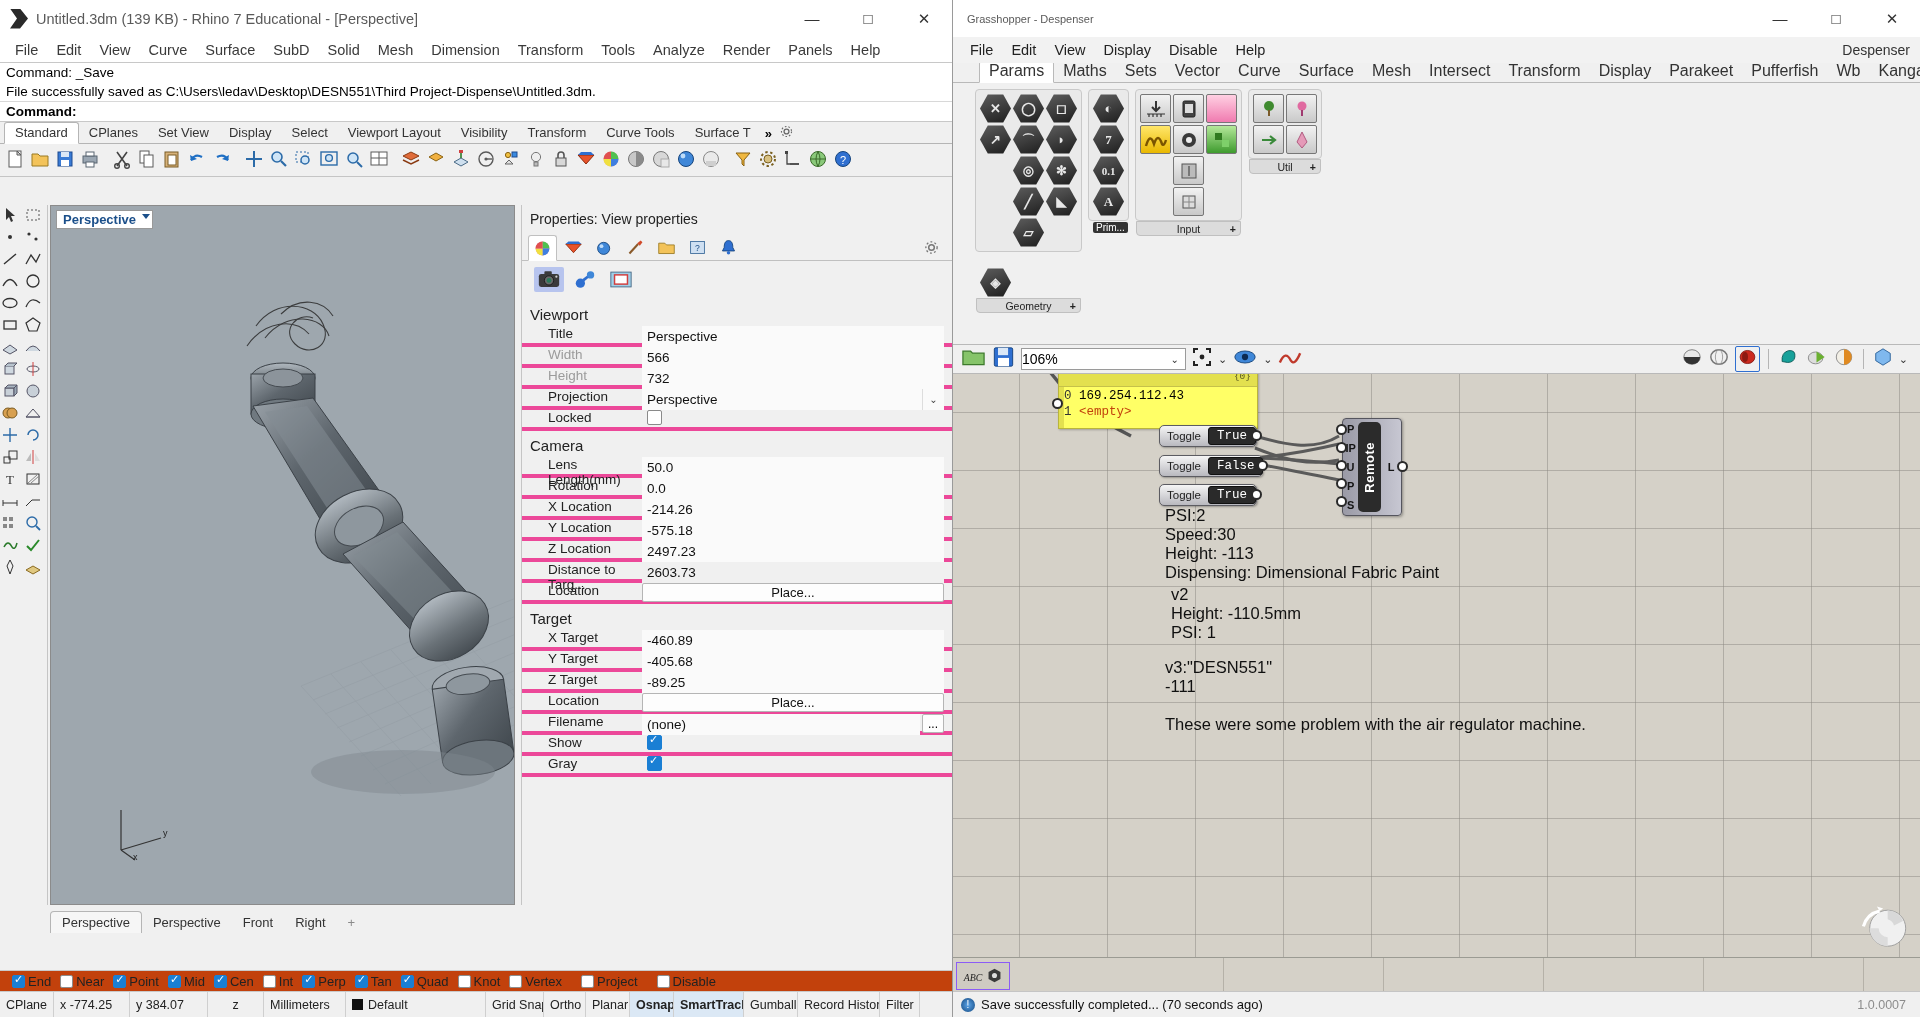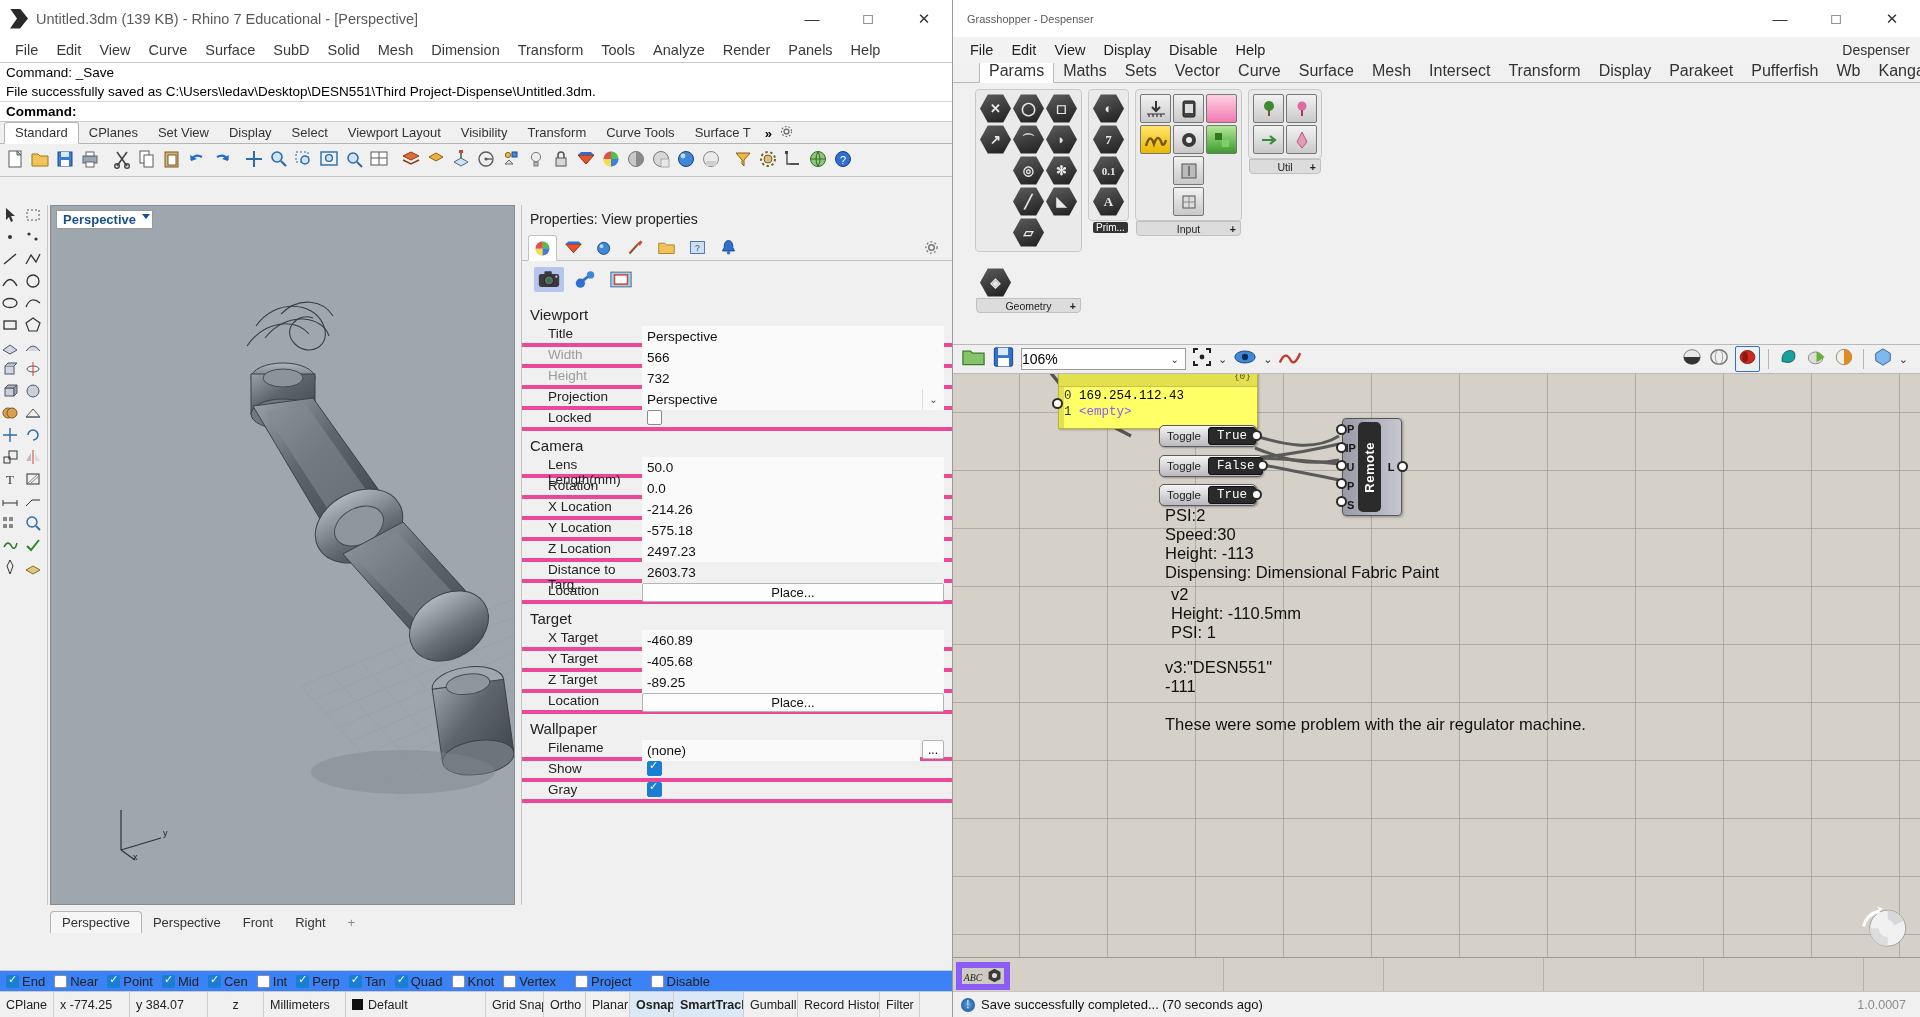--- a/index.html
+++ b/index.html
@@ -52,21 +52,21 @@
   .lt-row { display:flex; height:22px; }
   .lt-ico { width:23px; height:22px; position:relative; }
 
   .vp-tabs { position:absolute; left:50px; bottom:24px; height:24px; display:flex;
     align-items:flex-end; font-size:13px; }
   .vp-tab { padding:3px 11px; color:#333; }
   .vp-tab.active { background:#f6f6f6; border:1px solid #b5b5b5; border-bottom:none;
     border-radius:4px 4px 0 0; }
 
   .osnap { position:absolute; left:0; bottom:26px; width:953px; height:21px;
-    background:#3b82f6; display:flex; align-items:center; font-size:13px; padding-left:6px;
+    background:#c2410c; display:flex; align-items:center; font-size:13px; padding-left:12px;
     border-top:1px solid #c9c9c9; }
   .osnap label { display:flex; align-items:center; gap:3px; margin-right:9px; color:#222;}
   .cbx { width:13px;height:13px;border:1px solid #8d8d8d;background:#fff;border-radius:2px;
     display:inline-block; position:relative; flex:none;}
   .cbx.on { background:#1a7fd4; border-color:#1a7fd4; }
   .cbx.on:after { content:"✓"; position:absolute; left:1px; top:-3px; color:#fff; font-size:11px;}
   .r-status { position:absolute; left:0; bottom:0; width:953px; height:26px;
     background:#f0f0f0; display:flex; align-items:center; font-size:12.5px; color:#222;
     border-top:1px solid #c9c9c9; }
   .rs-cell { padding:0 6px; border-right:1px solid #cfcfcf; height:26px; display:flex;
@@ -151,21 +151,21 @@
                      linear-gradient(to bottom, rgba(140,137,130,.5) 1px, transparent 1px);
     background-size:88px 58px; background-position:-22px -20px; }
   .panel-y { position:absolute; background:#ffff66; border:1px solid #b9b43c;
     box-shadow:1px 1px 2px rgba(0,0,0,.25); }
   .panel-y .hdr { height:17px; background:#e3e04f; border-bottom:1px solid #c5c14a;}
   .panel-y .idx { position:absolute; right:6px; top:1px; font-size:9.5px;
     font-family:"Liberation Mono",monospace; color:#55541f; }
   .panel-y .vline { font-family:"Liberation Mono",monospace; font-size:12.5px;
     display:flex; height:16px; align-items:center;}
   .panel-y .n { width:20px; text-align:left; padding-left:5px; color:#333;}
-  .panel-y .emptyv { color:#8b5cf6; }
+  .panel-y .emptyv { color:#c2410c; }
   .panel-y .stripe { position:absolute; left:0; top:17px; bottom:0; width:5px; background:#e3e04f;}
 
   .toggle { position:absolute; height:22px; display:flex; align-items:center;
     background:linear-gradient(#f5f5f5,#b9b9bf); border:1px solid #5c5c62; border-radius:5px;
     box-shadow:1px 1px 2px rgba(0,0,0,.3); }
   .toggle .tl { font-size:11.5px; color:#222; padding:0 7px; font-family:"Liberation Sans",sans-serif;}
   .toggle .tv { background:#2a2a2a; color:#fff; font-family:"Liberation Mono",monospace;
     font-size:12.5px; padding:1px 8px; border-radius:3px; margin-right:3px; border:1px solid #111;}
   .port { position:absolute; width:11px; height:11px; border-radius:50%;
     background:#fff; border:2px solid #2a2a2a; }
@@ -182,21 +182,21 @@
   .remote .outs { width:22px; display:flex; align-items:center; justify-content:center;
     font-size:11px; color:#141414; font-weight:bold;}
 
   .note { position:absolute; font-size:16.5px; color:#101010; line-height:19px;
     white-space:pre; font-family:"Liberation Sans",sans-serif;}
 
   .g-bottombar { position:absolute; left:0; bottom:26px; width:967px; height:34px;
     background:#d5d1c8; border-top:1px solid #9b9b93; display:flex; align-items:center;}
   .gb-cell { height:34px; border-right:1px solid #b5b1a8; }
   .gb-btn { width:54px; height:28px; margin:2px 14px 0 3px; background:#cfcbc2;
-    border:6px solid #8b5cf6; display:flex; align-items:center; justify-content:center; gap:3px;}
+    border:1px solid #8b5cf6; display:flex; align-items:center; justify-content:center; gap:3px;}
   .g-status { position:absolute; left:0; bottom:0; width:967px; height:26px; background:#f0f0f0;
     display:flex; align-items:center; font-size:13px; color:#111; border-top:1px solid #c5c5c5;
     padding-left:8px; }
   .g-ver { position:absolute; right:14px; color:#8c8c8c; font-size:12.5px;}
   .bluedot { width:14px;height:14px;border-radius:50%;background:radial-gradient(#5ba4e8,#14487f);
     margin-right:6px; flex:none; color:#fff; font-size:10px; display:flex;align-items:center;justify-content:center;}
   .gumball { position:absolute; right:8px; bottom:34px; width:54px; height:54px; }
 </style>
 </head>
 <body>
@@ -794,21 +794,20 @@
       </div>
       <div class="prow">
         <div class="plab">Z Target</div>
         <div class="pval">-89.25</div>
       </div>
       <div class="prow">
         <div class="plab">Location</div>
         <div class="btn-place">Place...</div>
       </div>
 
-      <div class="grp-h">Wallpaper</div>
       <div class="prow">
         <div class="plab">Filename</div>
         <div class="pval" style="margin-right:2px;">(none)</div>
         <div class="dots">...</div>
       </div>
       <div class="prow">
         <div class="plab">Show</div>
         <div style="flex:1;display:flex;align-items:center;padding-left:5px;">
           <span class="cbx on" style="width:15px;height:15px;"></span>
         </div>

